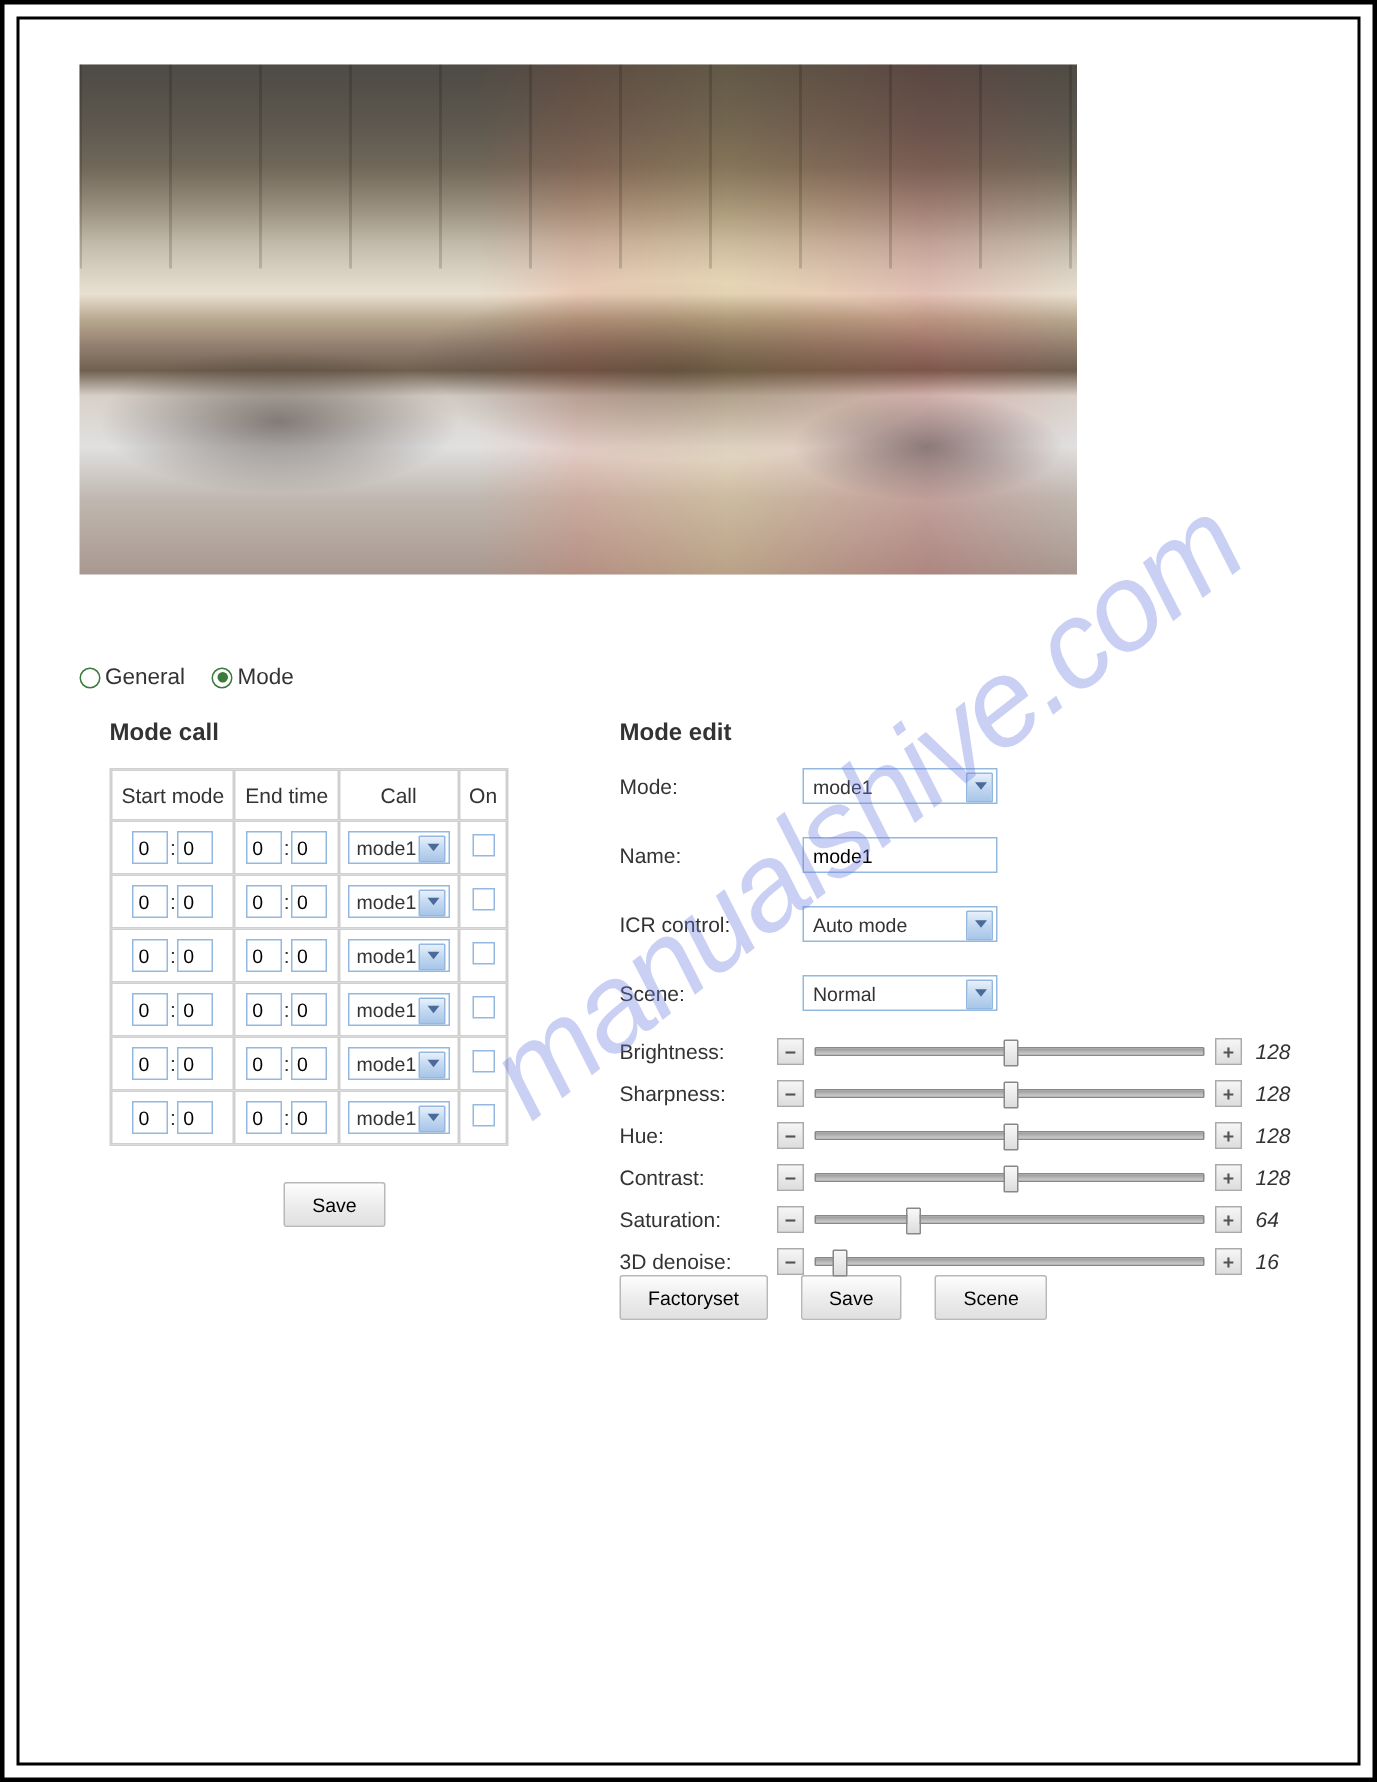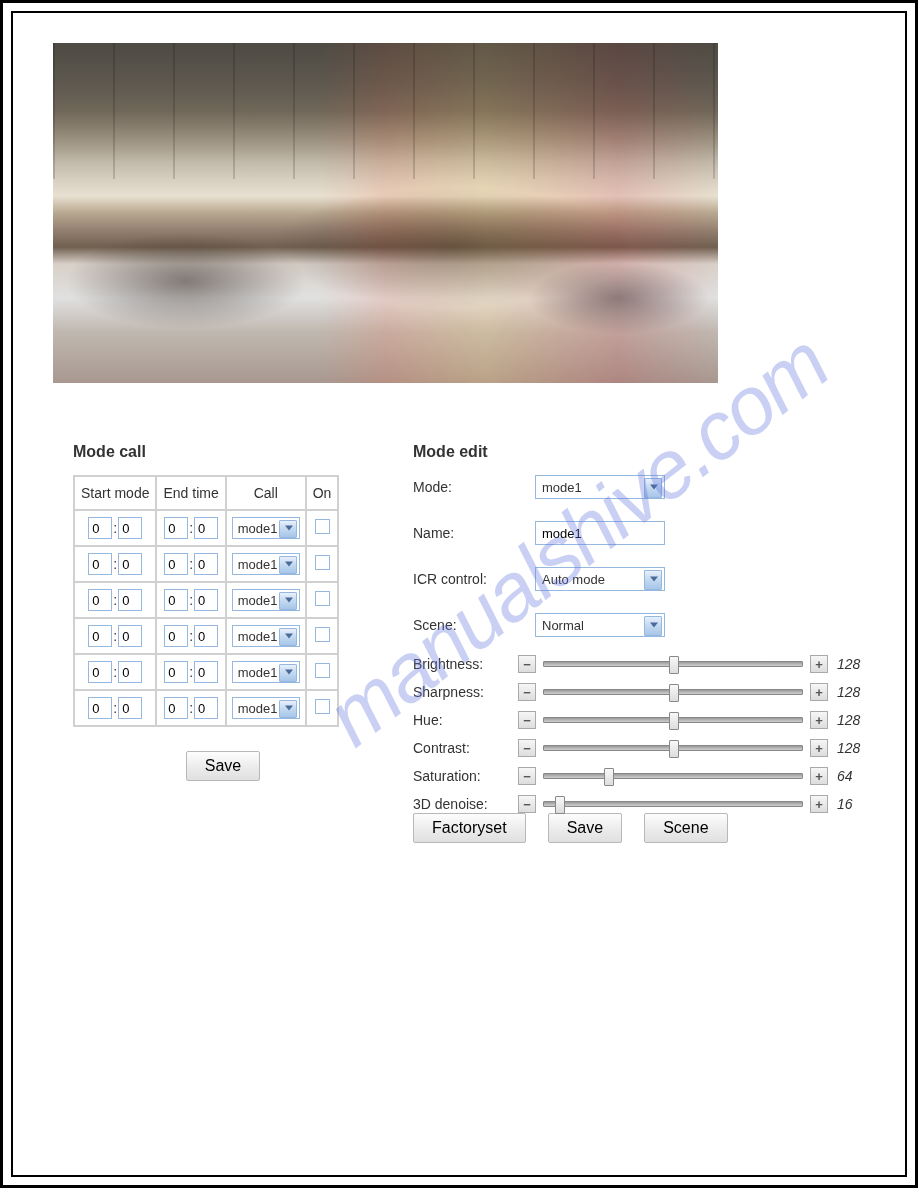--- a/index.html
+++ b/index.html
@@ -185,21 +185,21 @@
   border: 1px solid #94b8e0;
   background: #fff;
   display: inline-block;
 }
 .btn {
   height: 30px;
   padding: 0 18px;
   border: 1px solid #b8b8b8;
   background: linear-gradient(180deg,#fdfdfd 0%,#ededed 50%,#e0e0e0 100%);
   font-family: inherit;
-  font-size: 16px;
+  font-size: 13px;
   border-radius: 2px;
   cursor: pointer;
 }
 .left-save-row {
   margin-top: 24px;
   text-align: center;
 }
 .edit-grid {
   display: grid;
   grid-template-columns: 100px 1fr;
@@ -283,20 +283,30 @@
 
 <div class="outer-frame">
 <div class="inner-frame">
 
   <div class="preview-image"></div>
 
   <div class="watermark">manualshive.com</div>
 
   <div class="content">
 
+    <div class="radio-row">
+      <div class="radio-opt">
+        <span class="radio-circle"></span>
+        <span>General</span>
+      </div>
+      <div class="radio-opt">
+        <span class="radio-circle checked"></span>
+        <span>Mode</span>
+      </div>
+    </div>
 
     <div class="columns">
 
       <div class="col-left">
         <div class="section-title">Mode call</div>
         <table class="mode-table">
           <thead>
             <tr>
               <th>Start mode</th>
               <th>End time</th>

